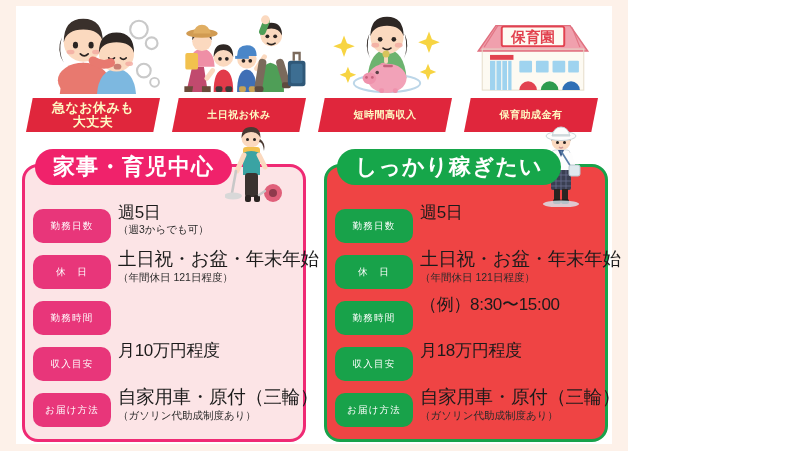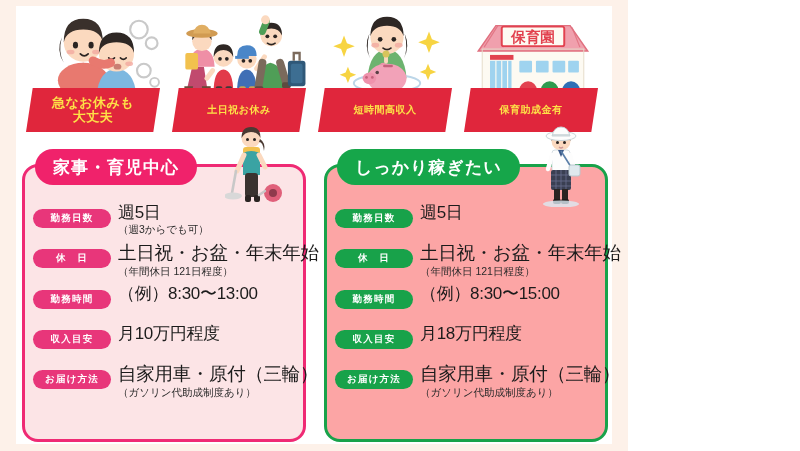--- a/index.html
+++ b/index.html
@@ -27,53 +27,53 @@
     background: #ffffff;
     display: flex;
   }
   .banner-cell {
     position: relative; flex: 1 1 0; height: 132px;
   }
   .art { position: absolute; left: 0; right: 0; top: 2px; height: 84px; }
 
   
   .tag {
-    position: absolute; bottom: 8px; left: 4px; right: 8px; height: 44px;
+    position: absolute; bottom: 8px; left: 4px; right: 8px; height: 34px;
     background: #e0263c;
     clip-path: polygon(5% 0, 100% 0, 95% 100%, 0 100%);
     display: flex; align-items: center; justify-content: center;
-    color: #fde047; font-weight: 700; letter-spacing: .5px;
+    color: #fef9c3; font-weight: 700; letter-spacing: .5px;
     text-align: center; line-height: 1.05;
   }
   .tag span { font-size: 10px; }
   .tag.two span { font-size: 13px; }
 
   
   .panels { position: absolute; left: 22px; top: 150px; width: 586px; height: 292px; }
   .panel {
     position: absolute; top: 14px; width: 284px; height: 278px;
     border-radius: 16px; border: 3px solid;
   }
   .panel.pink  { left: 0px;   background: #fce4e6; border-color: #ef2a74; }
-  .panel.green { left: 302px; background: #fca5a5; border-color: #18a24a; }
+  .panel.green { left: 302px; background: #ef4444; border-color: #18a24a; }
 
   .panel-title {
     position: absolute; top: -18px; left: 10px; height: 36px;
     border-radius: 18px; display: flex; align-items: center; justify-content: center;
-    padding: 0 18px; color: #fff; font-weight: 700; font-size: 17px;
+    padding: 0 18px; color: #fff; font-weight: 700; font-size: 22px;
     letter-spacing: 1px; white-space: nowrap; z-index: 4;
   }
   .panel.pink  .panel-title { background: #f0226b; }
   .panel.green .panel-title { background: #16a64a; }
 
   .rows { position: absolute; left: 8px; right: 6px; top: 36px; }
   .row { display: flex; align-items: flex-start; margin-bottom: 6px; min-height: 34px; }
   .pill {
-    flex: 0 0 auto; width: 78px; height: 19px; margin-top: 6px; margin-right: 7px;
-    border-radius: 10px; color: #fff; font-size: 9.5px; font-weight: 700;
+    flex: 0 0 auto; width: 78px; height: 34px; margin-top: 6px; margin-right: 7px;
+    border-radius: 10px; color: #fff; font-size: 9.5px; font-weight: 400;
     display: flex; align-items: center; justify-content: center;
     letter-spacing: 1.2px; white-space: nowrap;
   }
   .panel.pink  .pill { background: #e8367a; }
   .panel.green .pill { background: #18a24a; }
   .rowtext { flex: 1 1 auto; min-width: 0; }
   .big { font-size: 17px; color: #1b1b1b; font-weight: 400; line-height: 1.12;
          letter-spacing: -.3px; white-space: nowrap; }
   .big.sm { font-size: 18.5px; }
   .note { font-size: 10.5px; color: #2a2a2a; line-height: 1.25; margin-top: 1px;
@@ -300,24 +300,20 @@
         </div>
         <div class="row">
           <div class="pill">休　日</div>
           <div class="rowtext">
             <div class="big sm">土日祝・お盆・年末年始</div>
             <div class="note">（年間休日 121日程度）</div>
           </div>
         </div>
         <div class="row">
           <div class="pill">勤務時間</div>
-          <div class="rowtext">
-            <div class="big">（例）8:30〜13:00</div>
-            <div class="note"></div>
-          </div>
         </div>
         <div class="row">
           <div class="pill">収入目安</div>
           <div class="rowtext">
             <div class="big">月10万円程度</div>
           </div>
         </div>
         <div class="row">
           <div class="pill">お届け方法</div>
           <div class="rowtext">

